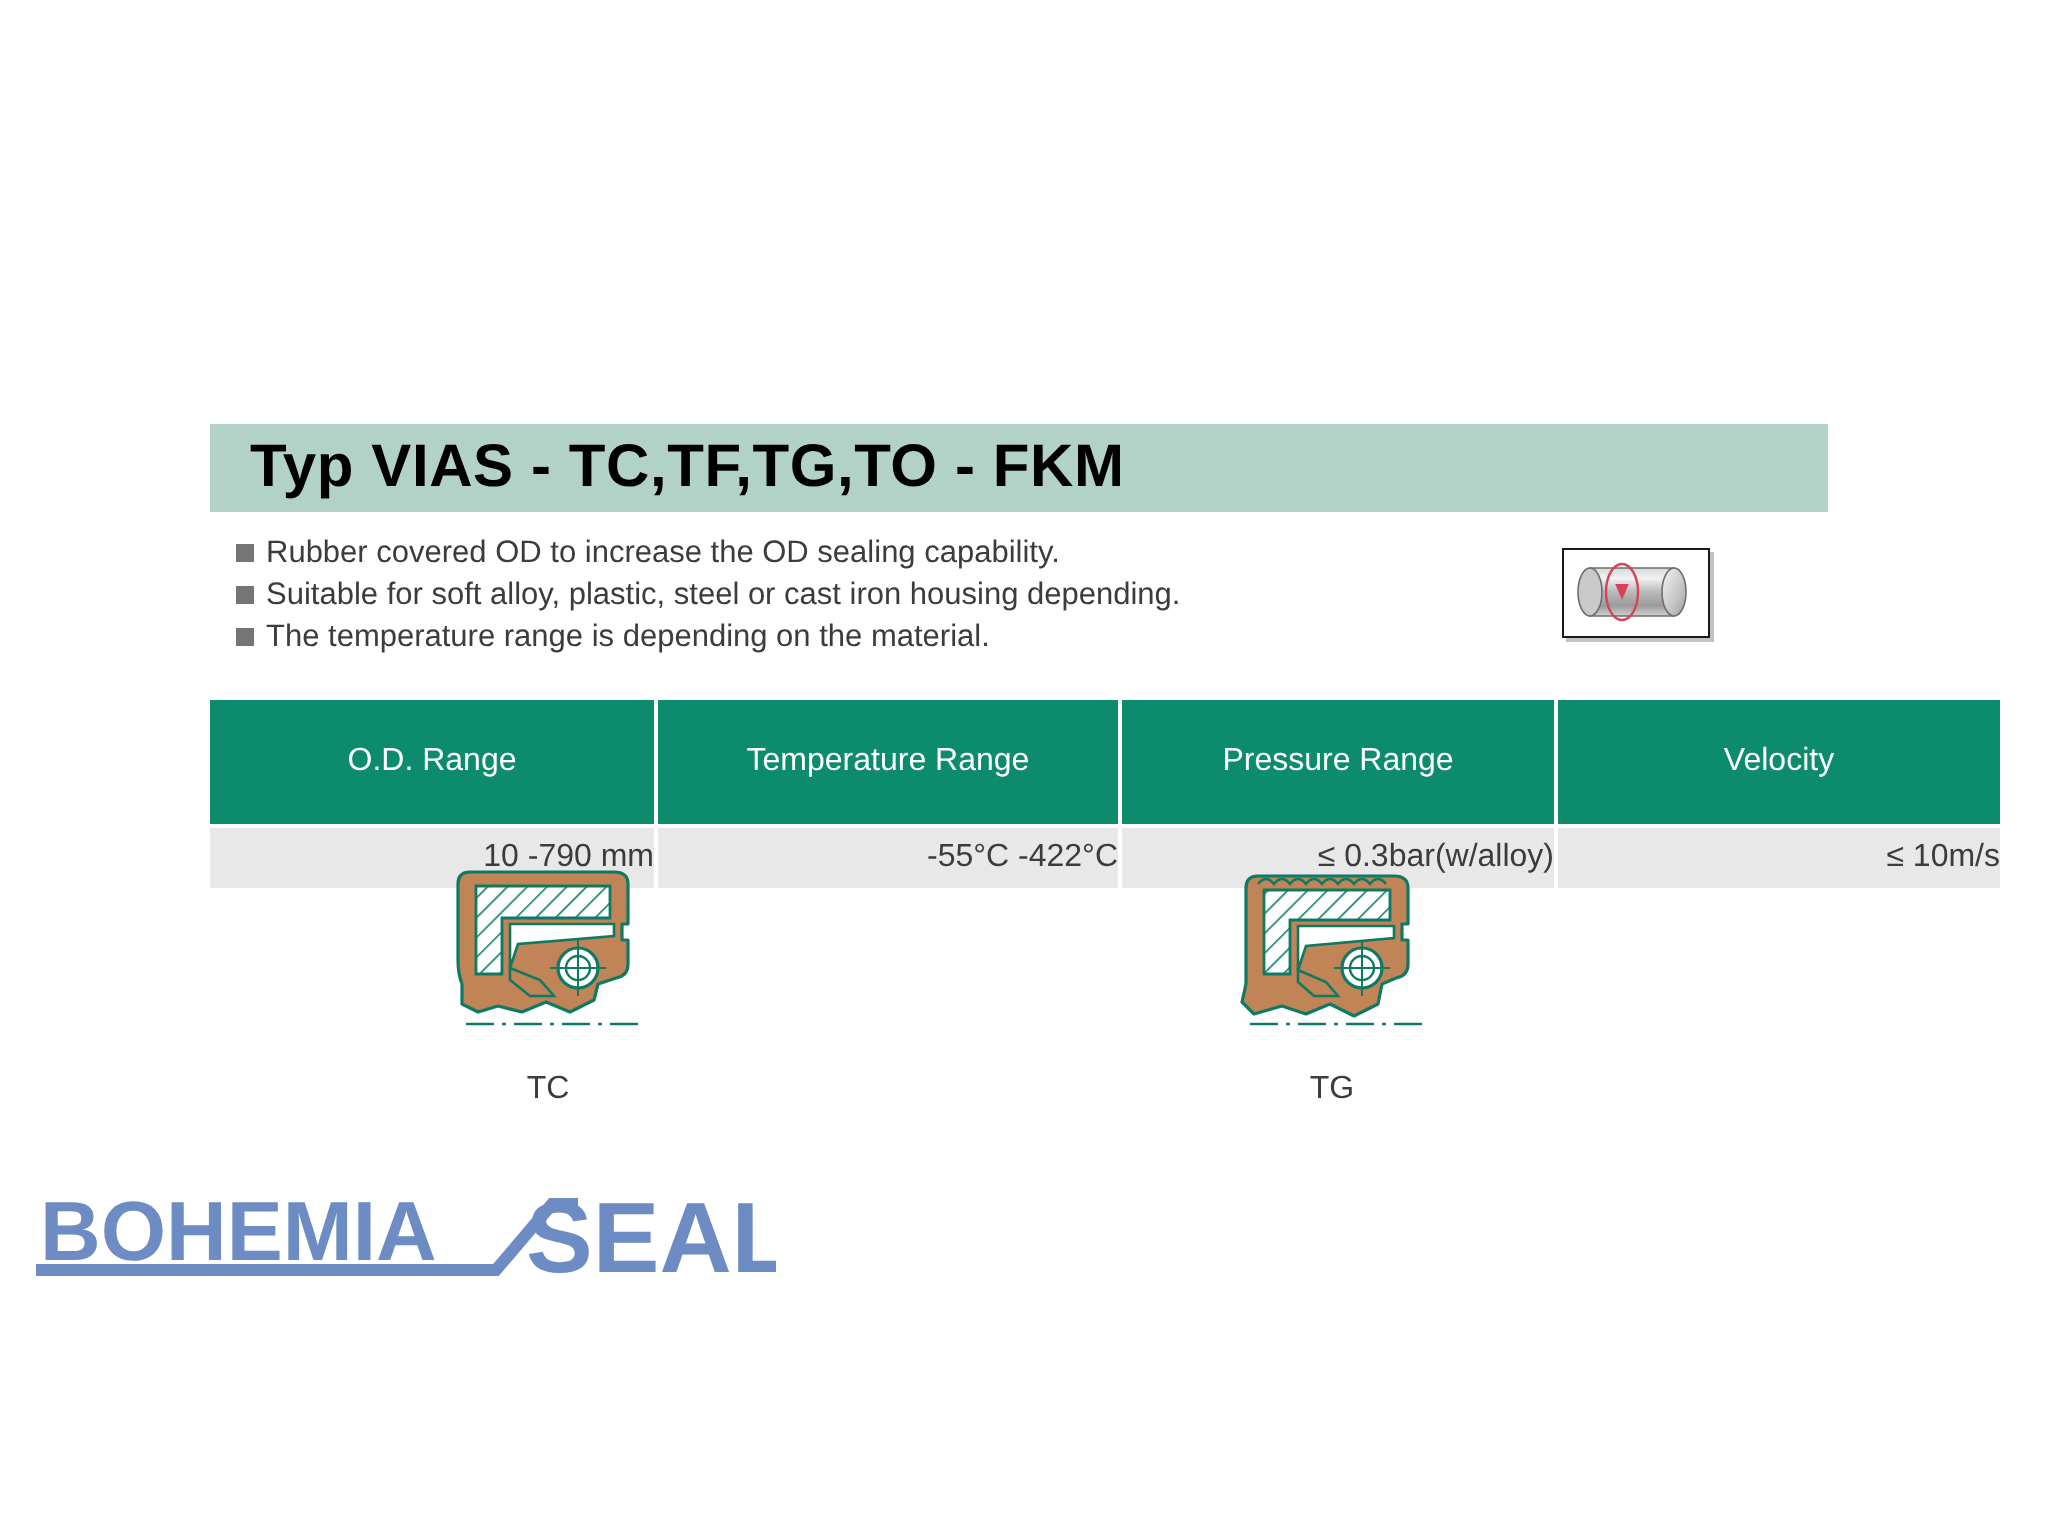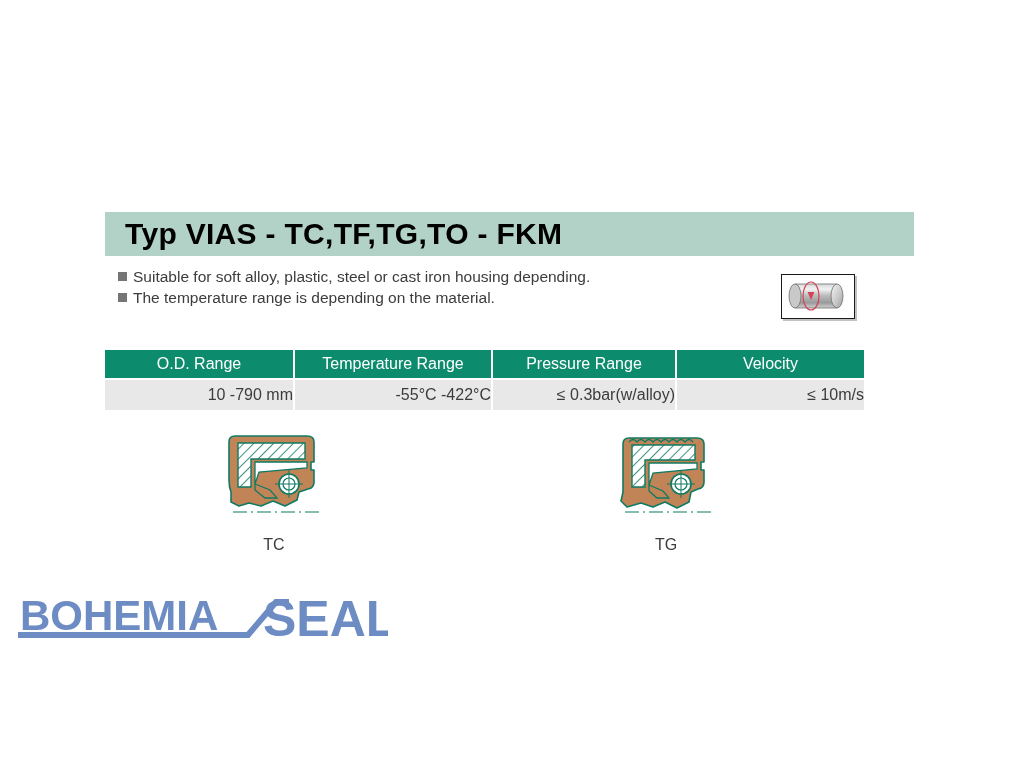--- a/index.html
+++ b/index.html
@@ -89,21 +89,21 @@
   }
   #spec-table th {
     background: #0d8c6d;
     color: #ffffff;
     font-size: 16px;
     font-weight: normal;
     height: 28px;
     text-align: center;
     border-left: 2px solid #ffffff;
     border-right: 2px solid #ffffff;
-    padding: 0;
+    padding: 17px;
   }
   #spec-table th:first-child { border-left: none; }
   #spec-table th:last-child { border-right: none; }
   #spec-table td {
     background: #e8e8e8;
     color: #3c3c3c;
     font-size: 16px;
     height: 30px;
     text-align: right;
     border-left: 2px solid #ffffff;
@@ -148,20 +148,24 @@
   #logo svg { display:block; }
 </style>
 </head>
 <body>
 
 <div id="title-banner">
   <span id="title-text">Typ VIAS - TC,TF,TG,TO - FKM</span>
 </div>
 
 <div id="bullets">
+  <div class="bullet-row">
+    <span class="bullet-mark"></span>
+    <span class="bullet-text">Rubber covered OD to increase the OD sealing capability.</span>
+  </div>
   <div class="bullet-row">
     <span class="bullet-mark"></span>
     <span class="bullet-text">Suitable for soft alloy, plastic, steel or cast iron housing depending.</span>
   </div>
   <div class="bullet-row">
     <span class="bullet-mark"></span>
     <span class="bullet-text">The temperature range is depending on the material.</span>
   </div>
 </div>
 

